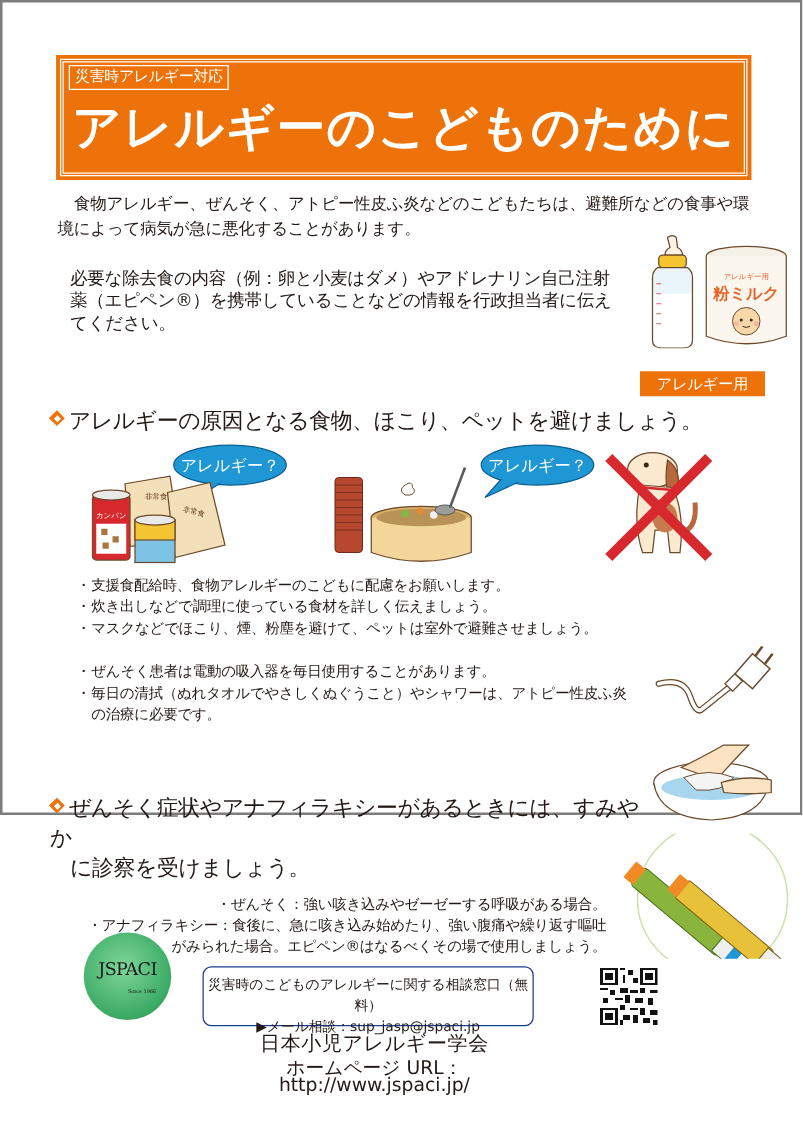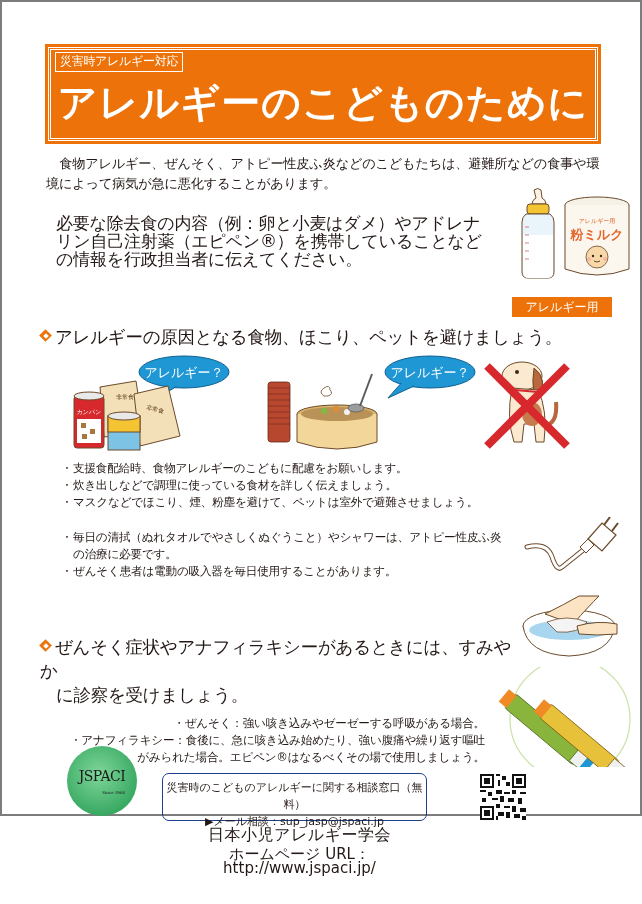--- a/index.html
+++ b/index.html
@@ -1,35 +1,35 @@
 <!DOCTYPE html>
 <html><head>
 <meta charset="utf-8">
 <style>
   * { box-sizing: border-box; margin: 0; padding: 0; }
   html, body { width: 642px; height: 904px; background: #fff; overflow: hidden; }
   body { font-family: "DejaVu Sans", "Liberation Sans", sans-serif; color: #231815; position: relative; }
-  .page { position: absolute; left: 0; top: 0; width: 642px; height: 816px; border: 2px solid #7d7d7d; background: #fff; }
+  .page { position: absolute; left: 0; top: 0; width: 642px; height: 652px; border: 2px solid #7d7d7d; background: #fff; }
   .abs { position: absolute; }
 
   
   .banner { left: 43px; top: 42px; width: 556px; height: 100px; background: #ec7209; border: 2px solid #ec7209; outline: 1px solid #fff; outline-offset: -4px; }
   .banner-inner { position: absolute; left: 3px; top: 3px; right: 3px; bottom: 3px; border: 1px solid #fff; }
   .tag { position: absolute; left: 8px; top: 6px; height: 20px; padding: 0 4px; border: 1.5px solid #fff; color: #fff; font-size: 12px; line-height: 17px; letter-spacing: -0.3px; }
   .banner-title { position: absolute; left: 0; right: 0; top: 32px; text-align: center; color: #fff; font-size: 39px; font-weight: bold; line-height: 50px; letter-spacing: 1px; }
 
   .intro { left: 44px; top: 152px; width: 560px; font-size: 13.2px; line-height: 20px; text-indent: 1em; letter-spacing: -0.2px; }
 
   .heading { font-size: 17.5px; line-height: 24px; font-weight: normal; letter-spacing: -0.3px; }
   .heading .diamond { display: inline-block; width: 12px; height: 12px; position: relative; margin-right: 3px; vertical-align: 1px; }
   .heading .diamond::before { content: ""; position: absolute; left: 1px; top: 1px; width: 9px; height: 9px; background: #ec7209; transform: rotate(45deg); }
   .heading .diamond::after { content: ""; position: absolute; left: 3.5px; top: 3.5px; width: 4px; height: 4px; background: #fff; transform: rotate(45deg); }
   .hcont { padding-left: 16px; display: block; }
 
-  .body-text { font-size: 17px; line-height: 18px; letter-spacing: -0.2px; }
+  .body-text { font-size: 14px; line-height: 18px; letter-spacing: -0.2px; }
   .bullets { list-style: none; font-size: 11.6px; line-height: 17px; letter-spacing: -0.2px; }
   .bullets li { padding-left: 12px; text-indent: -12px; }
   .bullets li::before { content: "・"; display: inline-block; width: 12px; text-indent: 0; }
 
   .allergy-label { left: 510px; top: 295px; width: 100px; height: 20px; background: #ec7209; color: #fff; font-size: 12px; text-align: center; line-height: 20px; }
 
   .contact-box { left: 160px; top: 771px; width: 265px; height: 48px; border: 1.5px solid #1d3f8c; border-radius: 7px; text-align: center; font-size: 11px; line-height: 17px; padding-top: 5px; }
   .org-name { left: 190px; top: 823px; width: 215px; text-align: center; font-size: 16px; line-height: 20px; letter-spacing: 0.5px; }
   .org-url { left: 180px; top: 845px; width: 235px; text-align: center; font-size: 15px; line-height: 14px; }
 
@@ -156,22 +156,22 @@
   </div>
 
   <ul class="abs bullets" style="left:59px; top:458px; width:520px;">
     <li>支援食配給時、食物アレルギーのこどもに配慮をお願いします。</li>
     <li>炊き出しなどで調理に使っている食材を詳しく伝えましょう。</li>
     <li>マスクなどでほこり、煙、粉塵を避けて、ペットは室外で避難させましょう。</li>
   </ul>
 
   <div class="abs" style="left:38px; top:519px; width:480px;">
     <ul class="bullets" style="margin-top:8px; padding-left:21px; width:462px;">
+      <li>ぜんそく患者は電動の吸入器を毎日使用することがあります。</li>
       <li>毎日の清拭（ぬれタオルでやさしくぬぐうこと）やシャワーは、アトピー性皮ふ炎の治療に必要です。</li>
-      <li>ぜんそく患者は電動の吸入器を毎日使用することがあります。</li>
     </ul>
   </div>
 
   <div class="abs" style="left:520px; top:515px; width:100px; height:65px;">
     <svg width="100" height="65" viewBox="0 0 100 65">
       <path d="M5 30 q20 -5 25 10 q5 15 10 10 l25 -20" stroke="#6b4a2b" stroke-width="5" fill="none" stroke-linecap="round"></path>
       <path d="M5 30 q20 -5 25 10 q5 15 10 10 l25 -20" stroke="#fff" stroke-width="3" fill="none" stroke-linecap="round"></path>
       <path d="M58 30 l8 -8 l6 6 l-8 8z" fill="#fff" stroke="#6b4a2b" stroke-width="1"></path>
       <path d="M66 22 l14 -16 l14 12 l-14 16z" fill="#fff" stroke="#6b4a2b" stroke-width="1.2"></path>
       <line x1="82" y1="8" x2="88" y2="0" stroke="#6b4a2b" stroke-width="2"></line>

